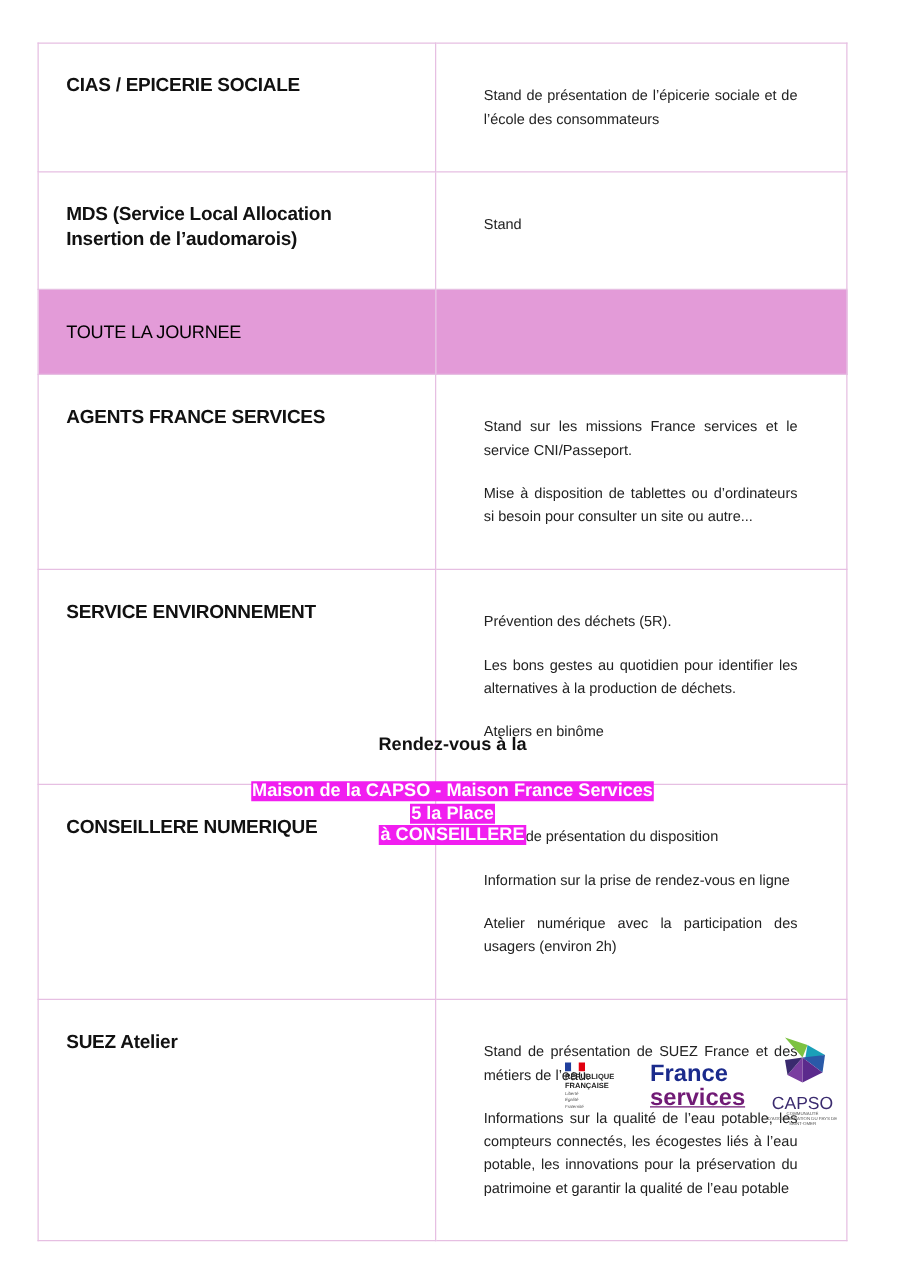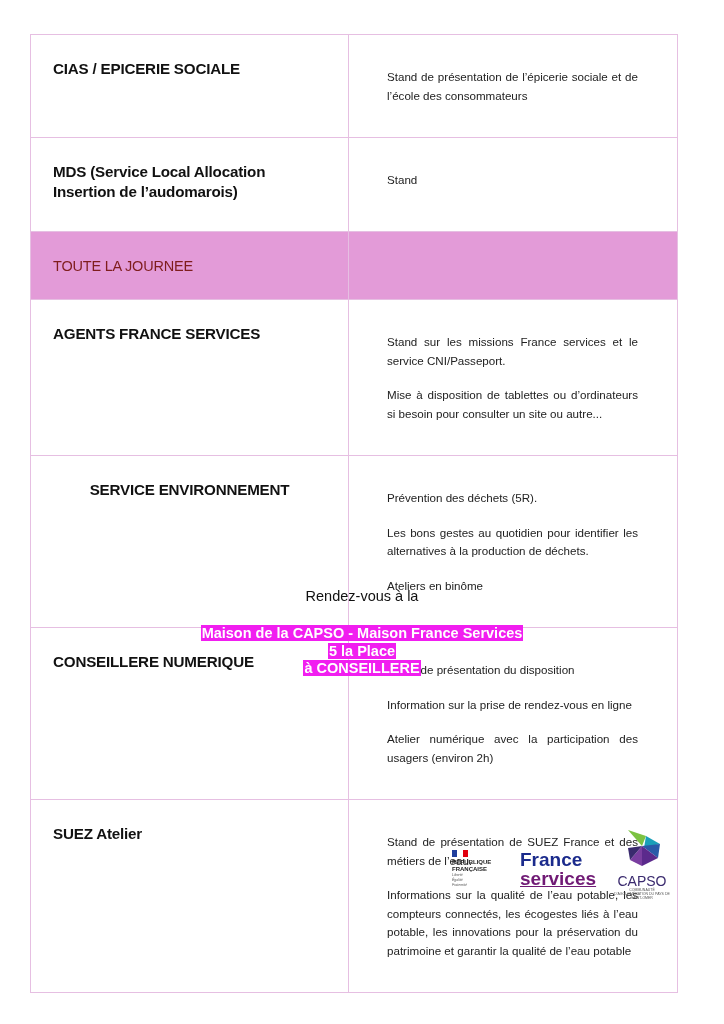--- a/index.html
+++ b/index.html
@@ -8,23 +8,23 @@
   .tbl { position:absolute; left:30px; top:34px; width:648px; border-collapse:collapse;
          table-layout:fixed; }
   .tbl td { border:1px solid #e6bfe2; vertical-align:top; padding:16px; }
   .tbl td.c1 { width:285px; }
   .name { font-weight:bold; font-size:15.2px; line-height:20px; padding:8px 6px 0 6px;
           letter-spacing:-0.2px; }
   .desc { font-size:11.6px; line-height:18.5px; padding:1px 7px 0 6px; color:#222;
           text-align:justify; }
   .desc div { margin:16px; }
   tr.section td { background:#e39bd8; height:34px; }
-  tr.section .name { color:#7f1d1d; font-weight:normal; font-size:14.5px; padding-top:8px; }
+  tr.section .name { color:#000000; font-weight:normal; font-size:14.5px; padding-top:8px; }
   .rdv { position:absolute; left:0; width:724px; top:588px; text-align:center;
-         font-weight:normal; font-size:14.5px; }
+         font-weight:bold; font-size:14.5px; }
   .addr { position:absolute; left:0; width:724px; top:625px; text-align:center;
           font-size:14.5px; line-height:17.5px; font-weight:bold; }
   .addr span { background:#f11ef0; color:#ffffff; padding:0 1px; }
   .logos { position:absolute; left:452px; top:826px; width:220px; height:70px; }
   .rf { position:absolute; left:0; top:24px; width:48px; }
   .rf .flag { display:flex; height:7px; width:16px; margin-bottom:2px; }
   .rf .flag i { flex:1; display:block; }
   .rf .t { font-size:6px; font-weight:bold; line-height:6.5px; color:#222; }
   .rf .m { font-size:3.5px; font-style:italic; line-height:4px; color:#555; margin-top:1px; }
   .fs { position:absolute; left:68px; top:24px; font-weight:bold; line-height:19px; }
@@ -72,21 +72,21 @@
           <div class="name">AGENTS FRANCE SERVICES</div>
         </td>
         <td>
           <div class="desc">
             <div>Stand sur les missions France services et le service CNI/Passeport.</div>
             <div>Mise à disposition de tablettes ou d’ordinateurs si besoin pour consulter un site ou autre...</div>
           </div>
         </td>
       </tr>
       <tr>
-        <td class="c1" style="height: 84px; text-align: center;">
+        <td class="c1" style="height: 84px;">
           <div class="name">SERVICE ENVIRONNEMENT</div>
         </td>
         <td>
           <div class="desc">
             <div>Prévention des déchets (5R).</div>
             <div>Les bons gestes au quotidien pour identifier les alternatives à la production de déchets.</div>
             <div>Ateliers en binôme</div>
           </div>
         </td>
       </tr>

